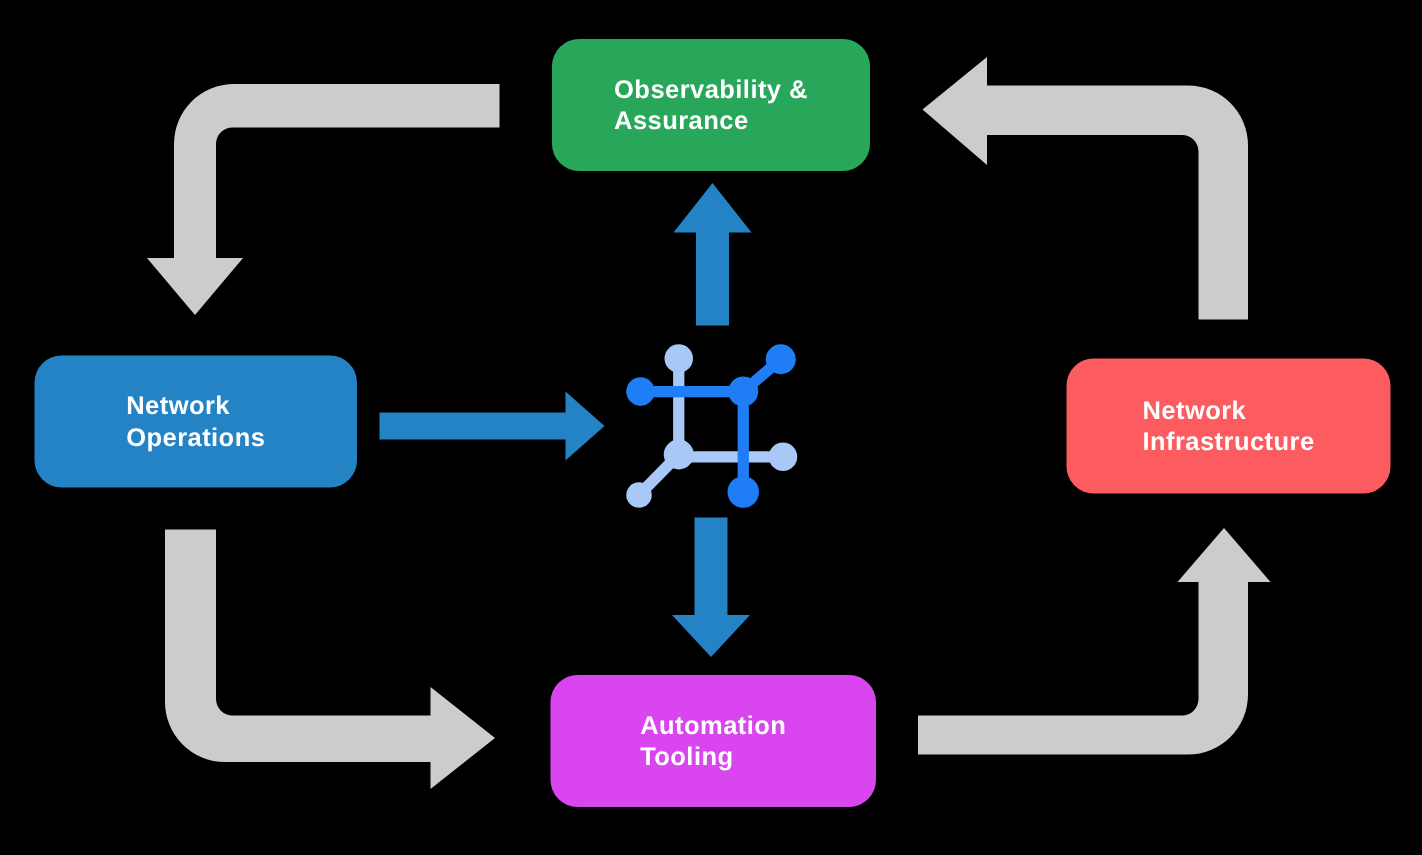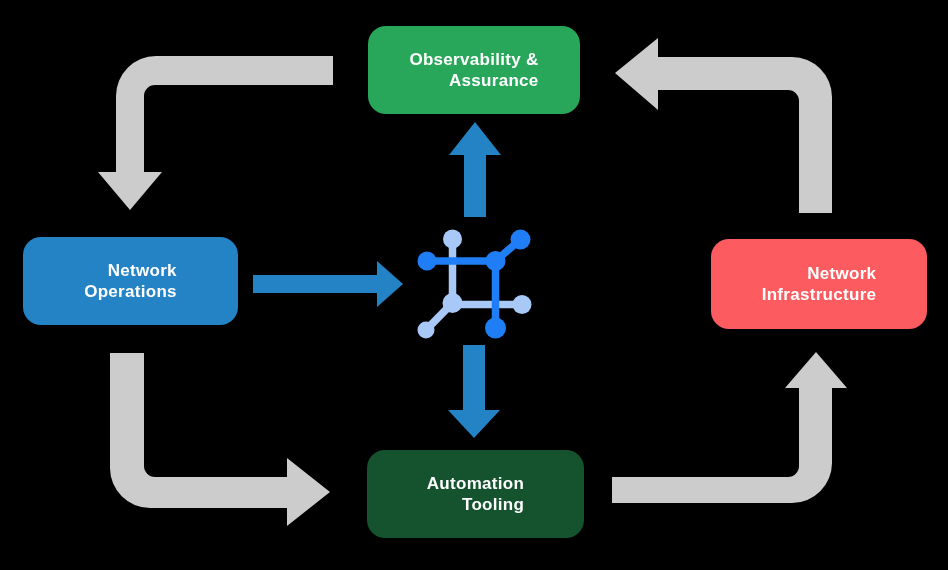--- a/index.html
+++ b/index.html
@@ -12,21 +12,21 @@
   }
   .layer{position:absolute;left:0;top:0;}
   .node{
     position:absolute;
     display:flex;align-items:center;justify-content:center;
     border-radius:18px;
     color:#fff;
     font-size:17px;
     font-weight:bold;
     line-height:1.25;
-    text-align:right;
+    text-align:left;
     letter-spacing:0.3px;
     white-space:pre-line;
   }
   .node-observability{left:368px;top:26px;width:212px;height:88px;}
   .node-operations{left:23px;top:237px;width:215px;height:88px;}
   .node-infrastructure{left:711px;top:239px;width:216px;height:90px;}
   .node-automation{left:367px;top:450px;width:217px;height:88px;}
 </style>
 </head>
 <body>
@@ -80,18 +80,18 @@
   <div class="node node-operations" style="background: rgb(35, 131, 197);">
     <span>Network
 Operations</span>
   </div>
 
   <div class="node node-infrastructure" style="background: rgb(252, 91, 95);">
     <span>Network
 Infrastructure</span>
   </div>
 
-  <div class="node node-automation" style="background: #14532d;">
+  <div class="node node-automation" style="background: #d946ef;">
     <span>Automation
 Tooling</span>
   </div>
 
 </div>
 
 </body></html>

